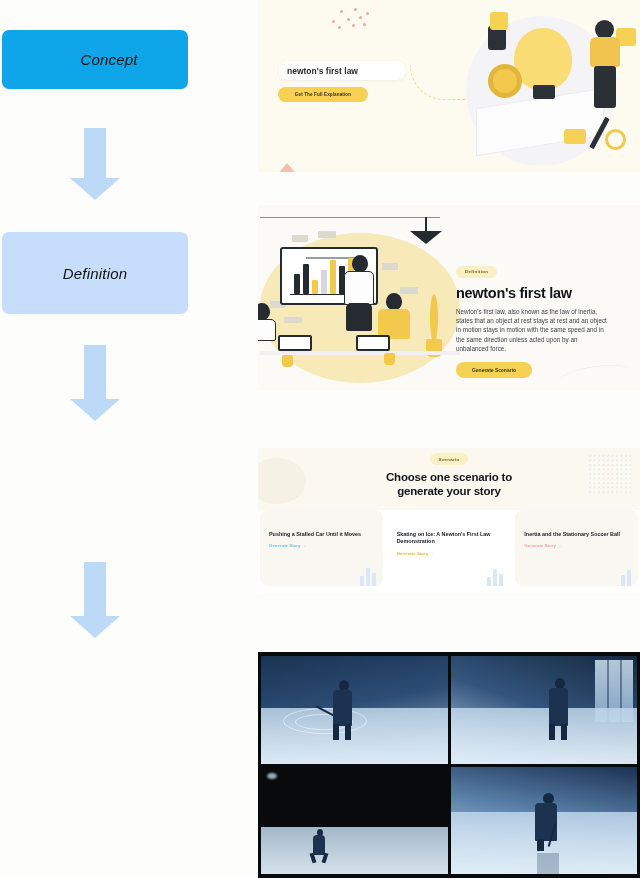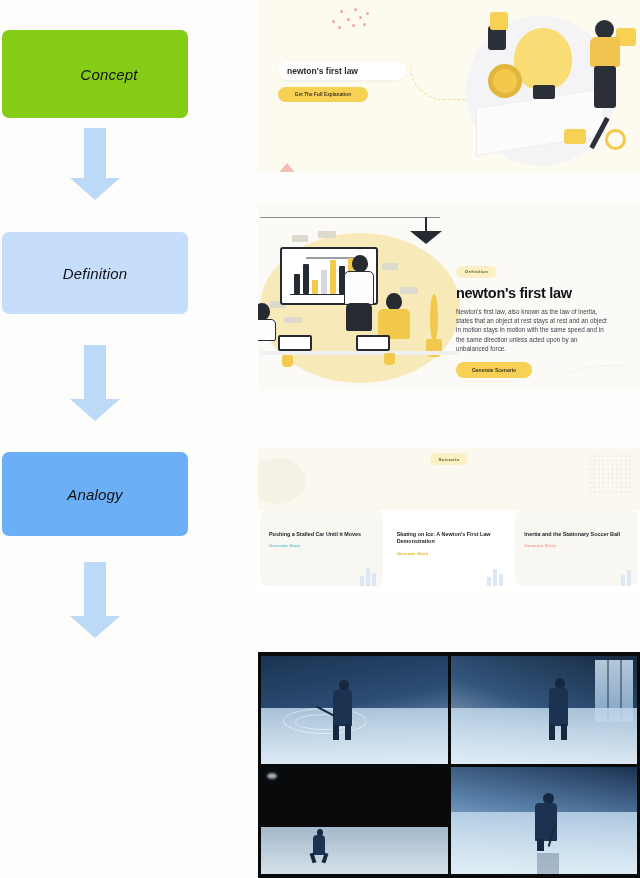--- a/index.html
+++ b/index.html
@@ -13,21 +13,21 @@
 
   
   .flow { position: absolute; left: 0; top: 0; width: 258px; height: 878px; }
   .node {
     position: absolute; left: 2px; width: 186px;
     border-radius: 7px;
     display: flex; align-items: center; justify-content: center;
     color: #111; font-size: 15px; font-style: italic;
     letter-spacing: .2px; text-align: center;
   }
-  .node.n1 { top: 30px;  height: 88px; background: #84cc16; padding-left: 28px; }
+  .node.n1 { top: 30px;  height: 59px; background: #0ea5e9; padding-left: 28px; }
   .node.n2 { top: 232px; height: 82px; background: #c6ddfb; }
   .node.n3 { top: 452px; height: 84px; background: #6bb0f7; }
   .node.n4 { top: 660px; height: 90px; background: #1572e0; font-style: normal; }
 
   .arrow { position: absolute; left: 70px; width: 50px; }
   .arrow .shaft {
     position: absolute; left: 14px; top: 0; width: 22px;
     background: #bcd9f8;
   }
   .arrow .head {
@@ -308,23 +308,20 @@
 
     <div class="node n2">
       <span>Definition</span>
     </div>
 
     <div class="arrow a2">
       <span class="shaft"></span>
       <span class="head"></span>
     </div>
 
-    <div class="node n3">
-      <span>Analogy</span>
-    </div>
 
     <div class="arrow a3">
       <span class="shaft"></span>
       <span class="head"></span>
     </div>
 
   </div>
 
   <div class="panel p-concept">
 
@@ -429,20 +426,24 @@
 
     <span class="def-swoosh"></span>
   </div>
 
   <div class="panel p-analogy">
 
     <div class="an-top">
       <span class="an-blobdec"></span>
       <span class="an-dots"></span>
       <span class="badge">Scenario</span>
+      <div class="an-title">
+        <div>Choose one scenario to</div>
+        <div>generate your story</div>
+      </div>
     </div>
 
     <div class="cards">
 
       <div class="card shaded">
         <span class="card-blob" style="background:#6ec4d8"></span>
         <div class="card-title">Pushing a Stalled Car Until it Moves</div>
         <div class="card-link" style="color:#6ec4d8">Generate Story  →</div>
         <span class="card-bars">
           <i style="height:10px"></i>

